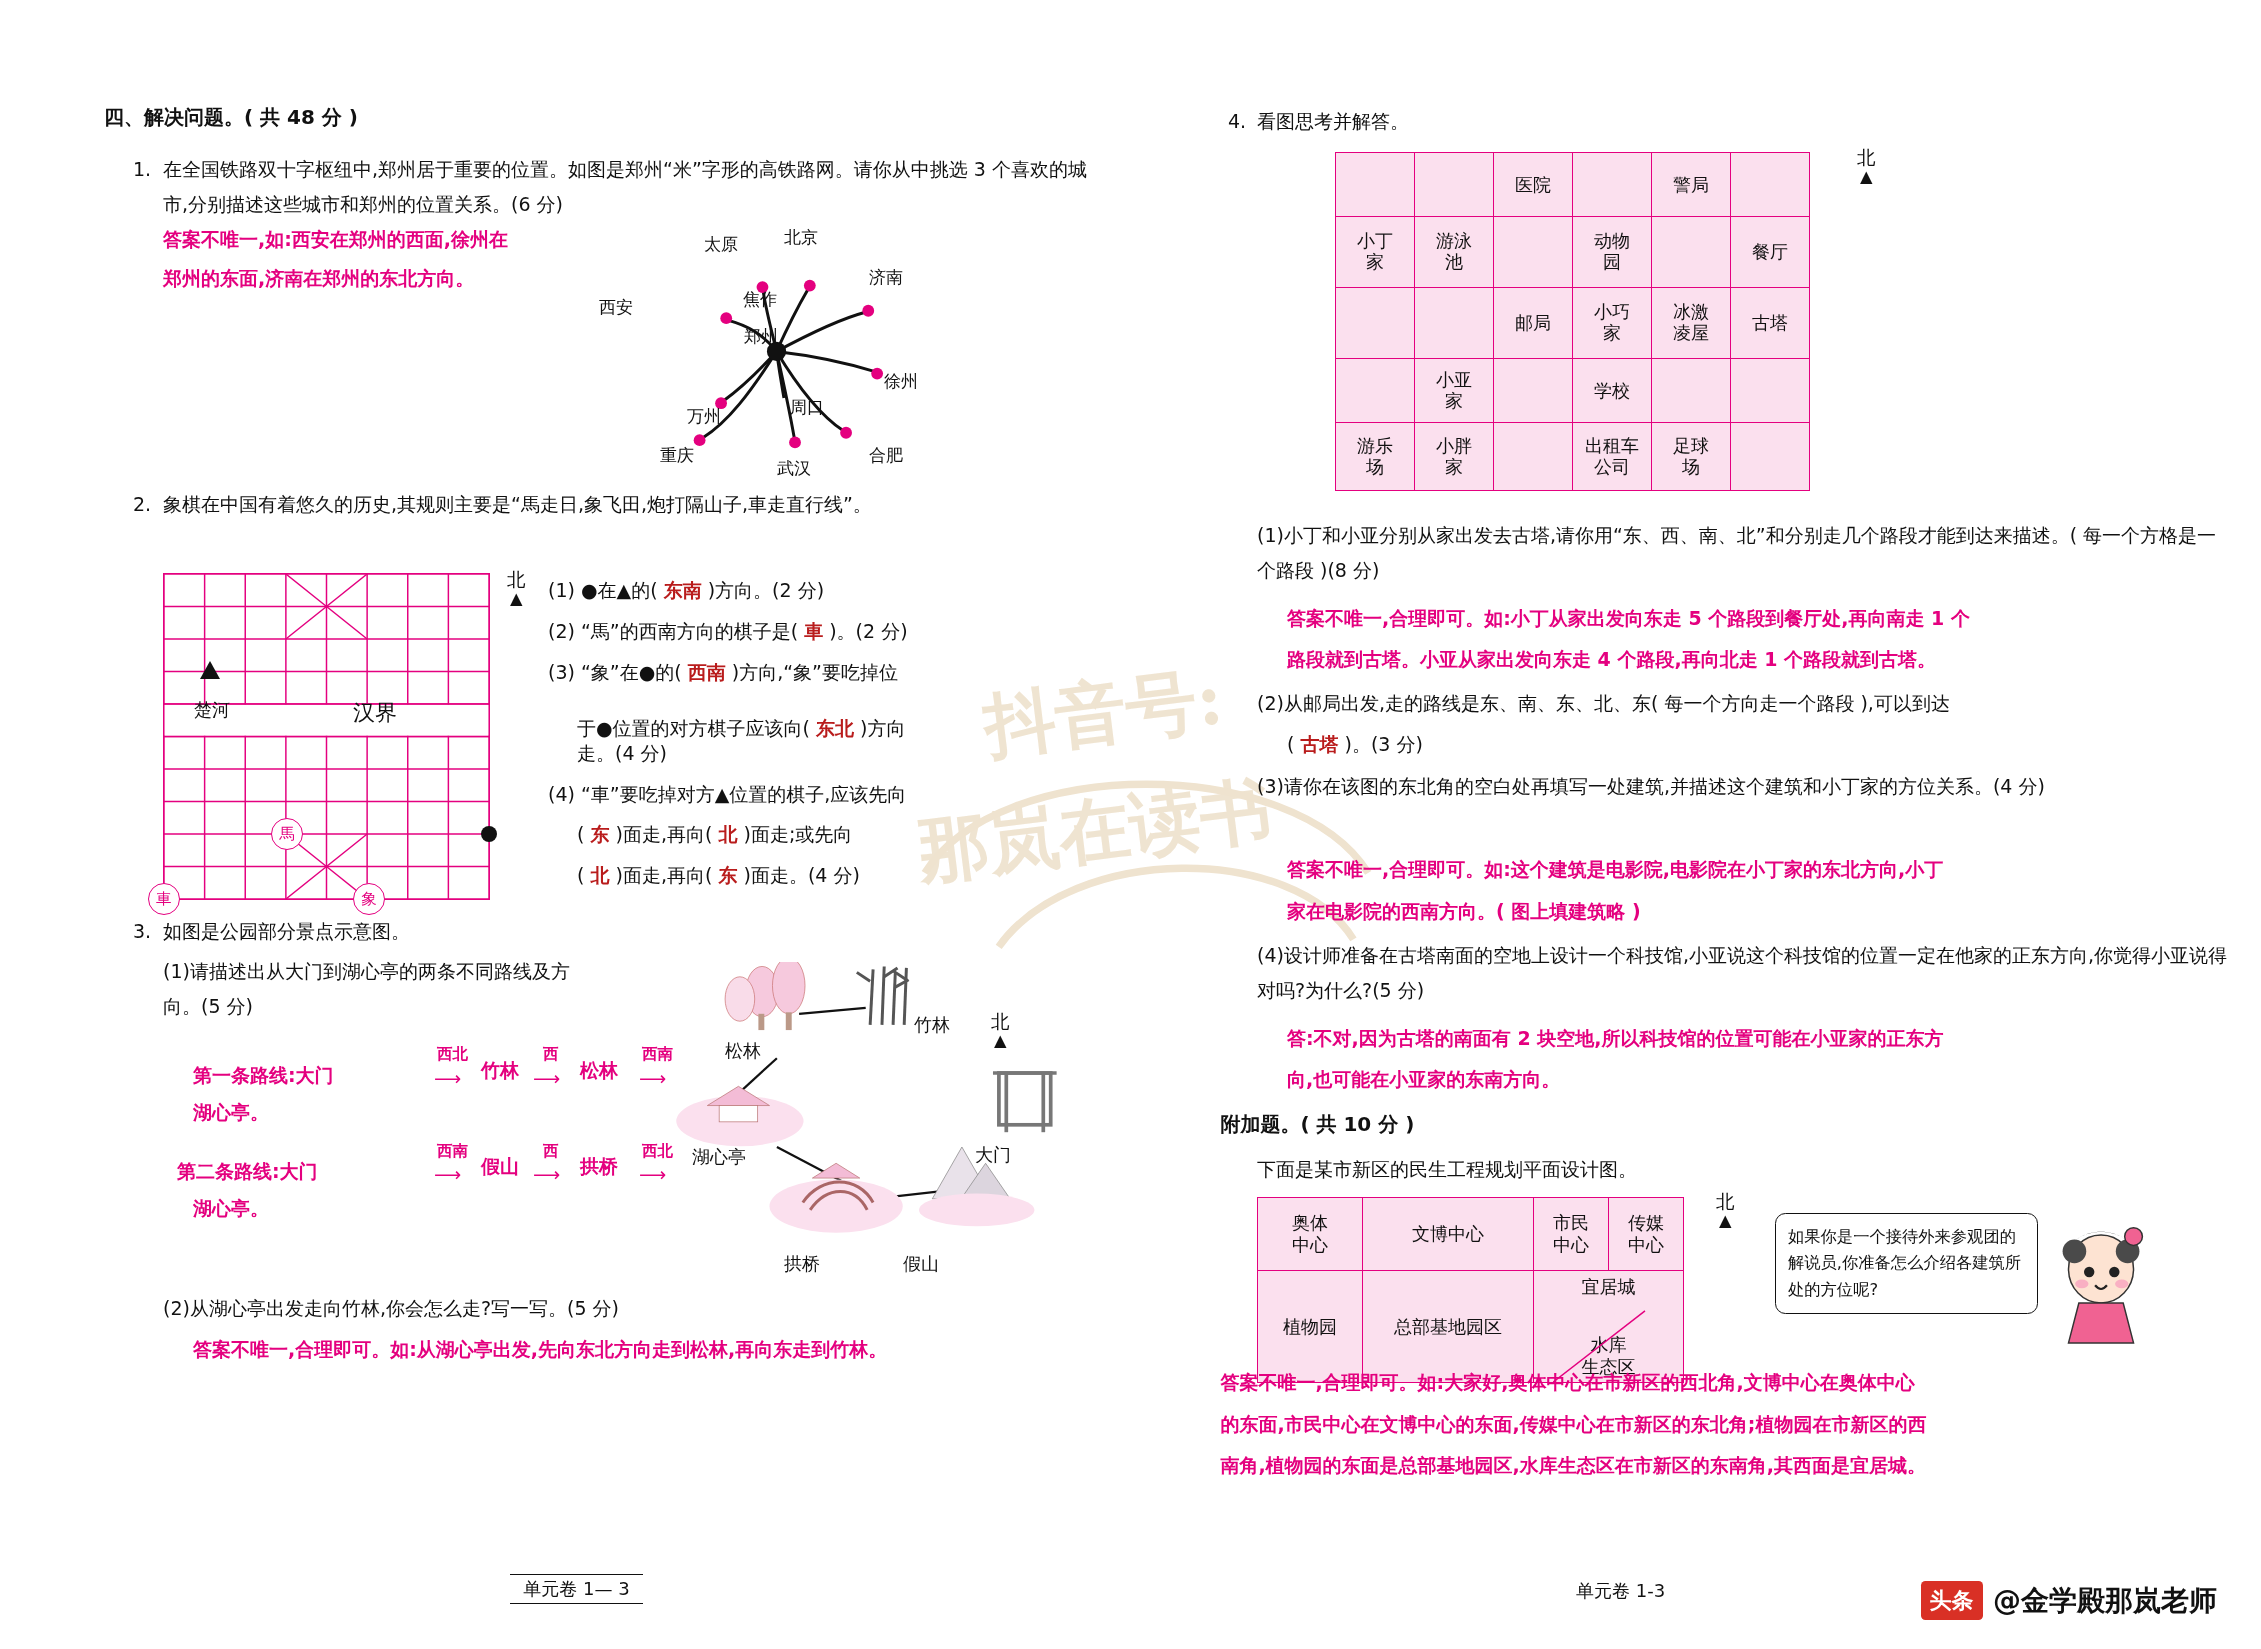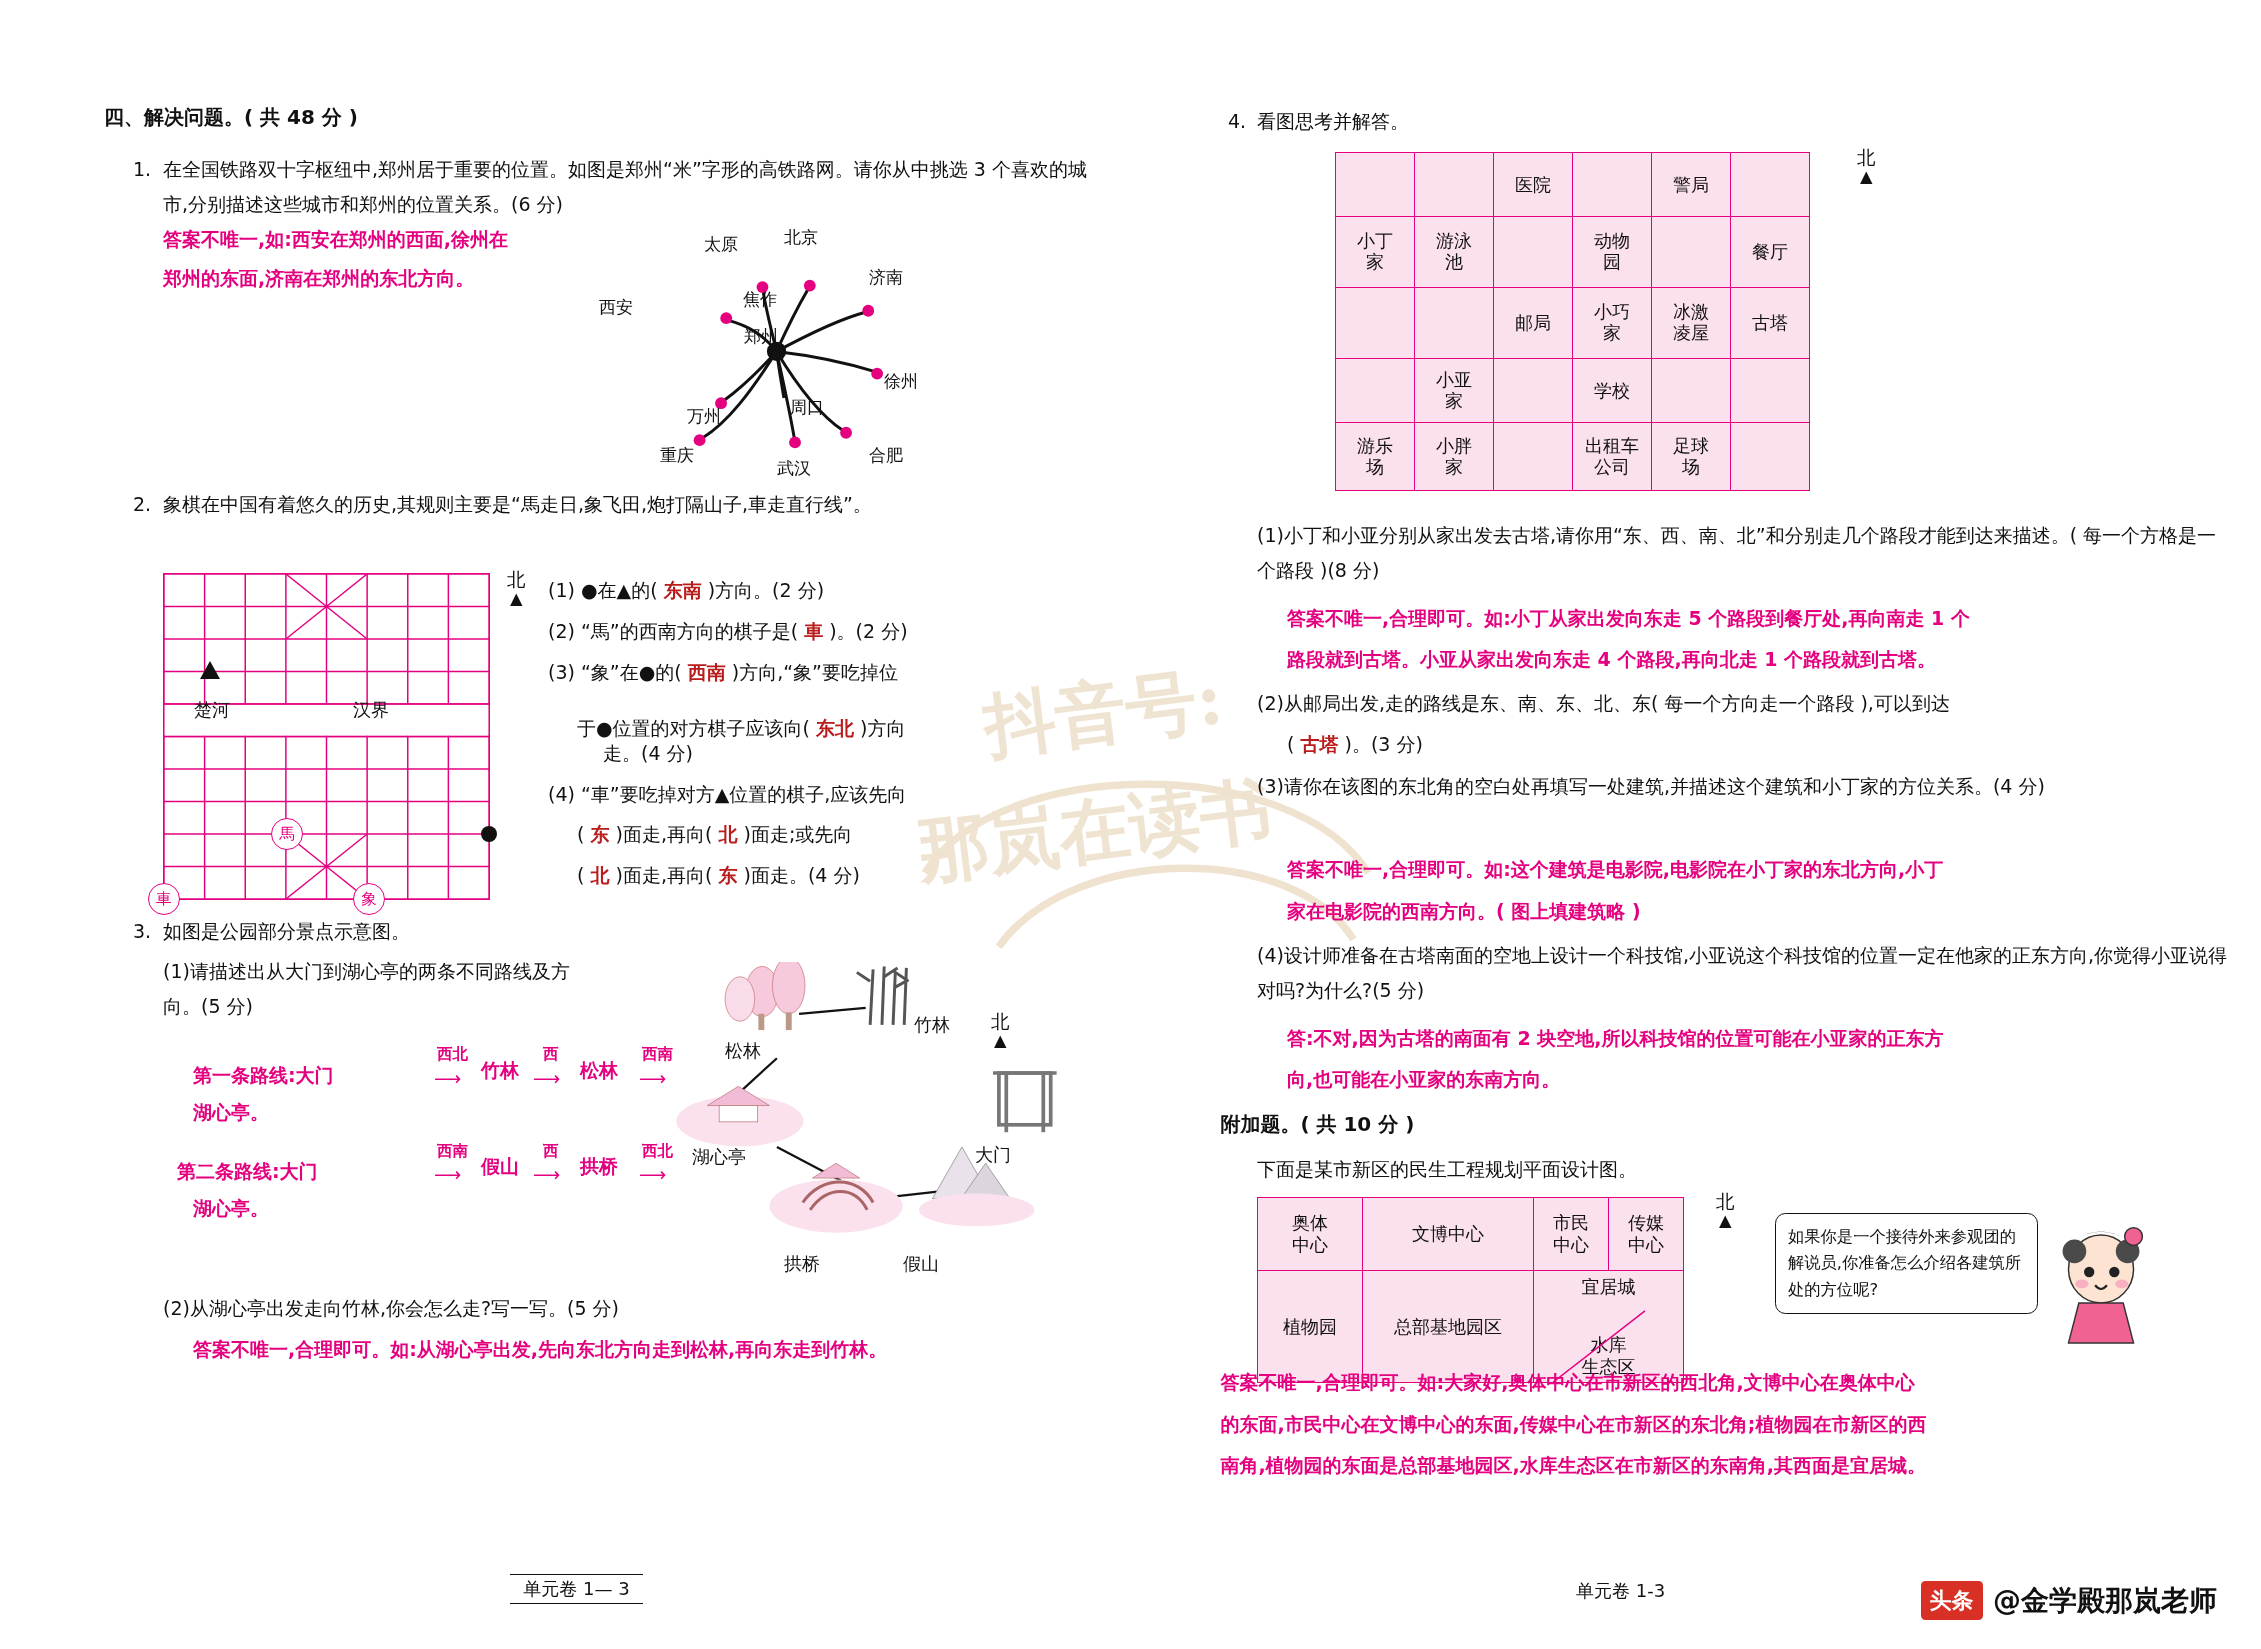--- a/index.html
+++ b/index.html
@@ -167,21 +167,21 @@
             <line x1="275" y1="0" x2="165" y2="88"></line>
           <line x1="165" y1="352" x2="275" y2="440"></line>
             <line x1="275" y1="352" x2="165" y2="440"></line>
         </g>
 
         <rect x="1" y="177" width="438" height="42" fill="#fff"></rect>
         <line x1="0" y1="176" x2="440" y2="176" stroke="#e4007f" stroke-width="2"></line>
         <line x1="0" y1="220" x2="440" y2="220" stroke="#e4007f" stroke-width="2"></line>
       </svg>
       <div style="position:absolute;left:30px;top:124px;font-size:18px;color:#111;">楚河</div>
-      <div style="position:absolute;left:189px;top:124px;font-size:18px;color:#111;">汉界</div>
+      <div style="position:absolute;left:189px;top:124px;font-size:22px;color:#111;">汉界</div>
       <div class="tri" style="left:36px;top:87px;"></div>
       <div class="dotblk" style="left:317px;top:252px;"></div>
       <div class="piece" style="left:107px;top:244px;">馬</div>
       <div class="piece" style="left:-16.3px;top:309px;">車</div>
       <div class="piece" style="left:189px;top:309px;">象</div>
     </div>
     <div class="northmark" style="left:418px;top:570px;">
       <div>北</div>
       <div class="ar">▲</div>
     </div>
@@ -202,21 +202,21 @@
       <span>(3)</span>
       <span>“象”在●的(</span>
       <span class="pink bold">西南</span>
       <span>)方向,“象”要吃掉位</span>
     </div>
     <div class="tx q" style="left:488px;top:711px;">
       <span>于●位置的对方棋子应该向(</span>
       <span class="pink bold">东北</span>
       <span>)方向</span>
     </div>
-    <div class="tx q" style="left:488px;top:736px;margin-left:26px;">走。(4 分)</div>
+    <div class="tx q" style="left:488px;top:736px;">走。(4 分)</div>
     <div class="tx q" style="left:459px;top:777px;">
       <span>(4)</span>
       <span>“車”要吃掉对方▲位置的棋子,应该先向</span>
     </div>
     <div class="tx q" style="left:488px;top:817px;">
       <span>(</span>
       <span class="pink bold">东</span>
       <span>)面走,再向(</span>
       <span class="pink bold">北</span>
       <span>)面走;或先向</span>

